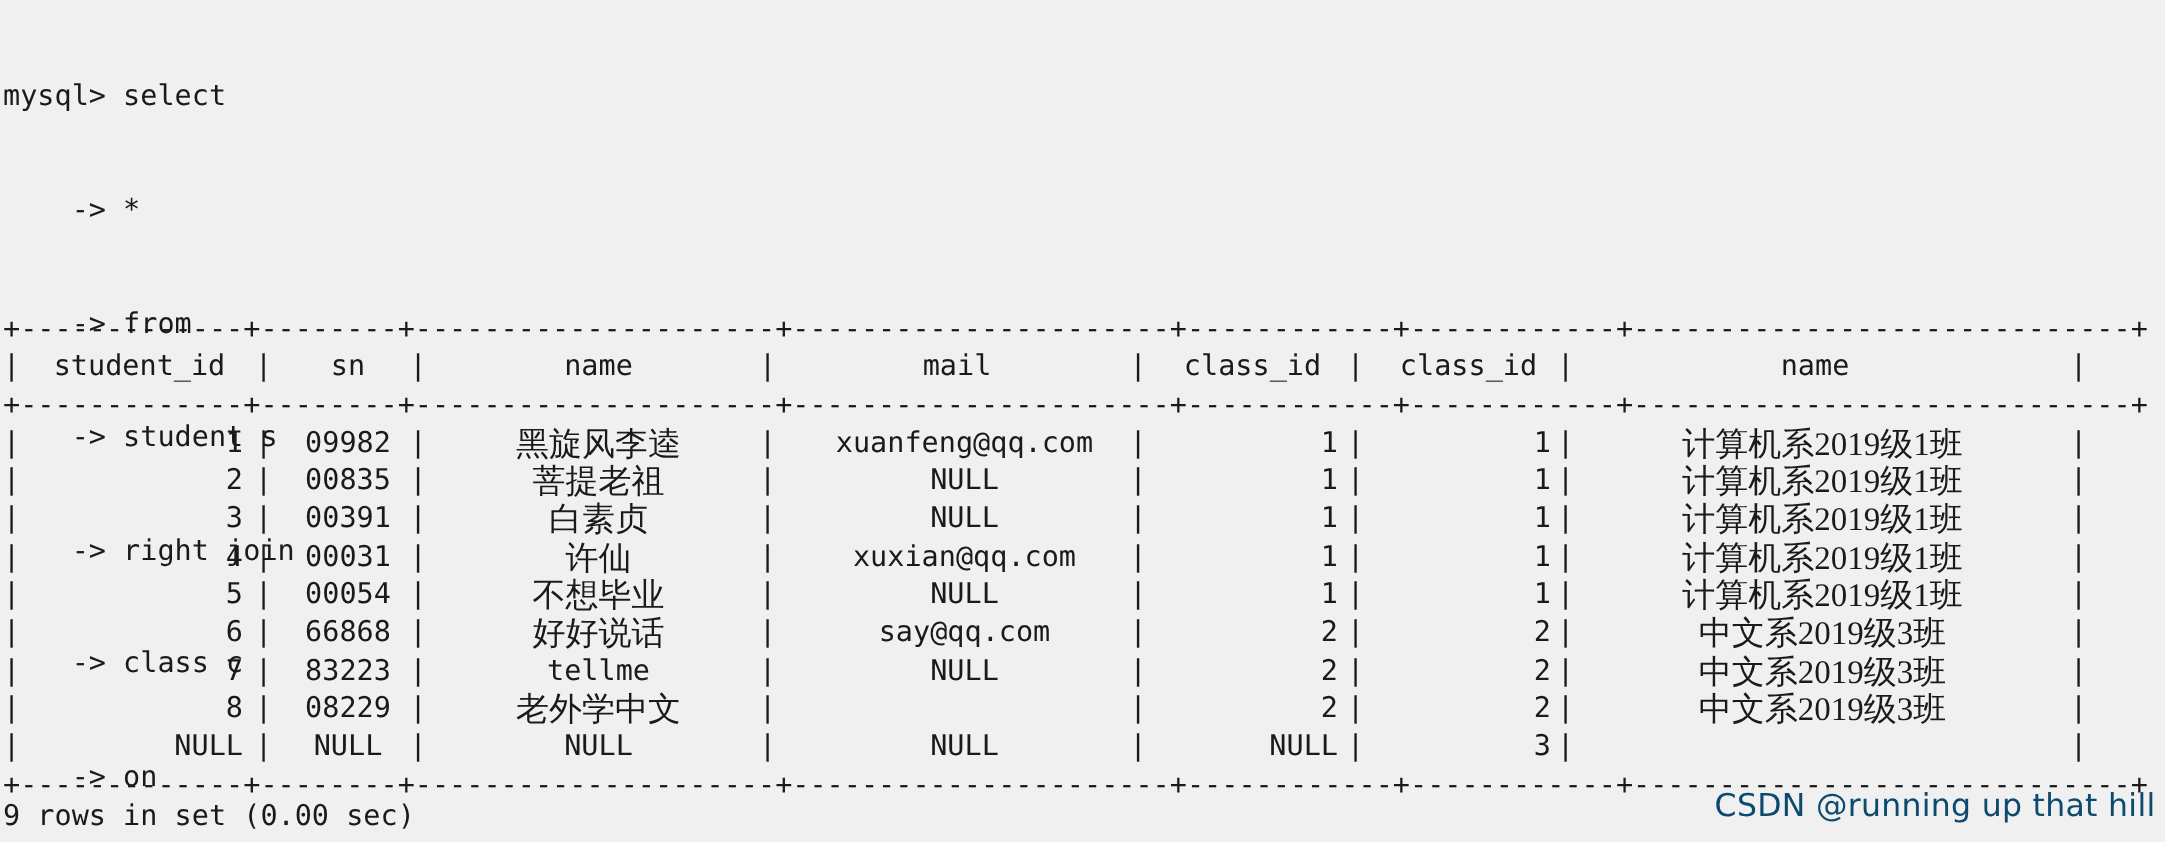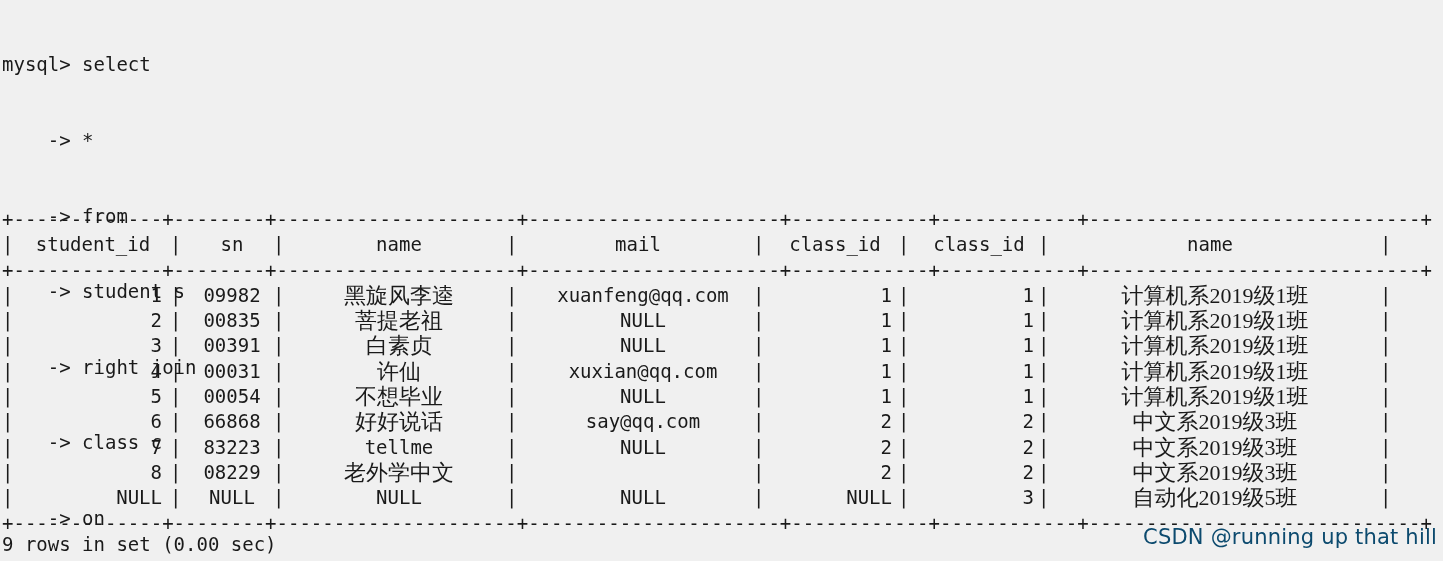--- a/index.html
+++ b/index.html
@@ -293,21 +293,20 @@
       <span class="cell txt" style="left:190px;width:80px">NULL</span>
       <span class="vbar" style="left:271px">|</span>
       <span class="cell txt" style="left:292px;width:210px">NULL</span>
       <span class="vbar" style="left:504px">|</span>
       <span class="cell txt" style="left:526px;width:230px">NULL</span>
       <span class="vbar" style="left:751px">|</span>
       <span class="cell num" style="left:760px;width:130px">NULL</span>
       <span class="vbar" style="left:896px">|</span>
       <span class="cell num" style="left:905px;width:127px">3</span>
       <span class="vbar" style="left:1036px">|</span>
-      <span class="cell txt cjk" style="left:1058px;width:310px">自动化2019级5班</span>
       <span class="vbar" style="left:1378px">|</span>
     </div>
 
     <div class="rule">+-------------+--------+---------------------+----------------------+------------+------------+-----------------------------+</div>
   </div>
 
   <div class="footer">9 rows in set (0.00 sec)</div>
 
   <div class="watermark">CSDN @running up that hill</div>
 

